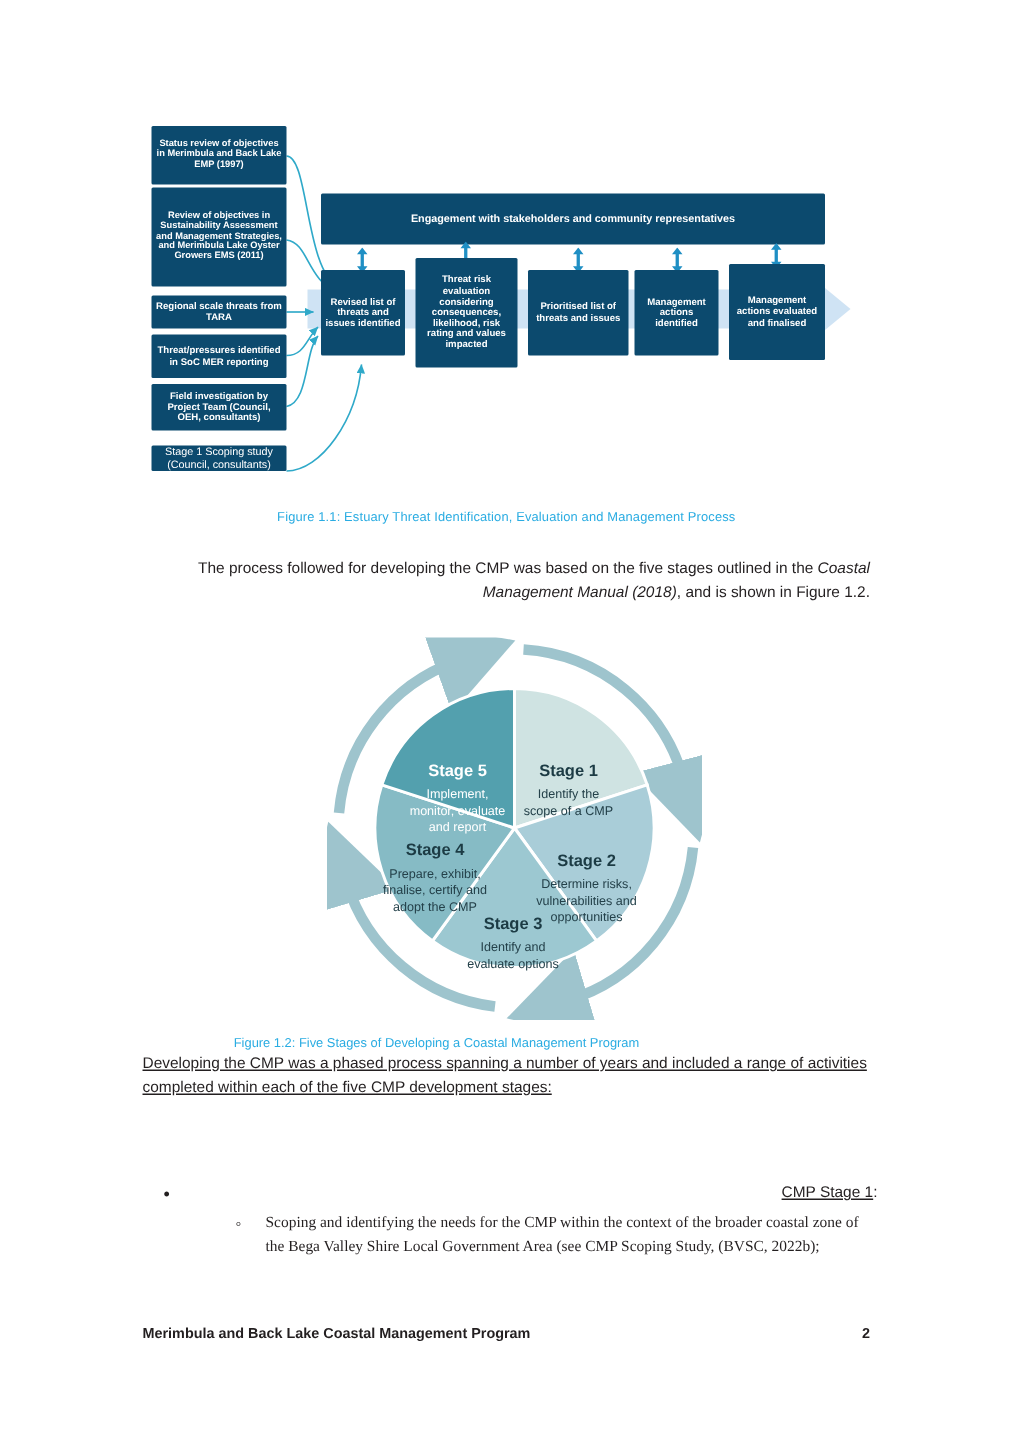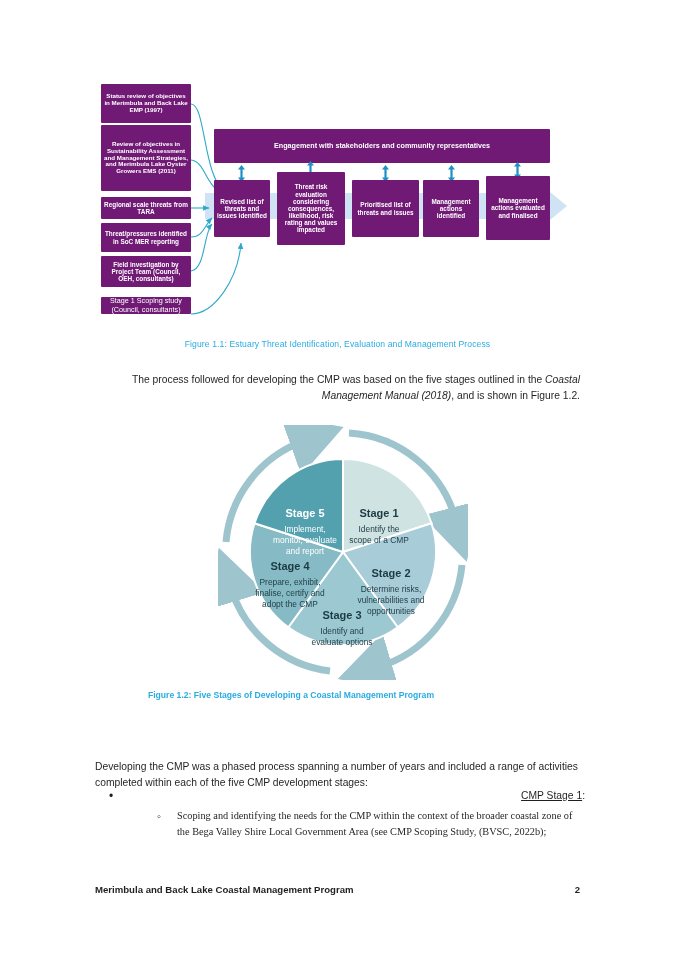--- a/index.html
+++ b/index.html
@@ -11,21 +11,21 @@
     color:#221f1f;
     position:relative;
     overflow:hidden;
   }
 
   
   #fig1 { position:absolute; left:0; top:0; width:675px; height:340px; }
 
   .bx {
     position:absolute;
-    background:#701a75;
+    background:#0c4a6e;
     color:#ffffff;
     font-weight:bold;
     text-align:center;
     display:flex;
     align-items:center;
     justify-content:center;
     line-height:1.12;
     padding:1px 2px;
     border-radius:1px;
   }
@@ -73,30 +73,30 @@
     font-size:8.6px; font-weight:normal; color:#2aace2;
     letter-spacing:.1px;
   }
 
   
   .para {
     position:absolute; left:95px; width:485px;
     font-size:10.3px; line-height:1.55; color:#231f20;
   }
   #p1 { top:372px;text-align:right; }
-  #p2 { top:759px; }
+  #p2 { top:702px;text-decoration:underline; }
   .ital { font-style:italic; }
 
   
   #fig2 { position:absolute; left:218px; top:425px; width:250px; height:255px; }
   #fig2 svg { display:block; }
   #fig2cap {
     position:absolute; left:0; top:690px; width:582px;
     text-align:center;
-    font-size:8.6px; font-weight:bold; color:#2aace2;
+    font-size:8.6px; font-weight:normal; color:#2aace2;
   }
 
   
   #bullets { position:absolute; left:95px; top:788px; width:490px; font-size:10.3px; color:#231f20; }
   .b1 { position:relative; padding-left:33px; line-height:1.5;text-align:right; }
   .b1::before {
     content:"\2022"; position:absolute; left:14px; top:-1px; font-size:12px;
   }
   .b1 .u { text-decoration:underline; }
   .b2 { position:relative; padding-left:82px; line-height:1.55; margin-top:5px;font-family:Liberation Serif, serif; }

